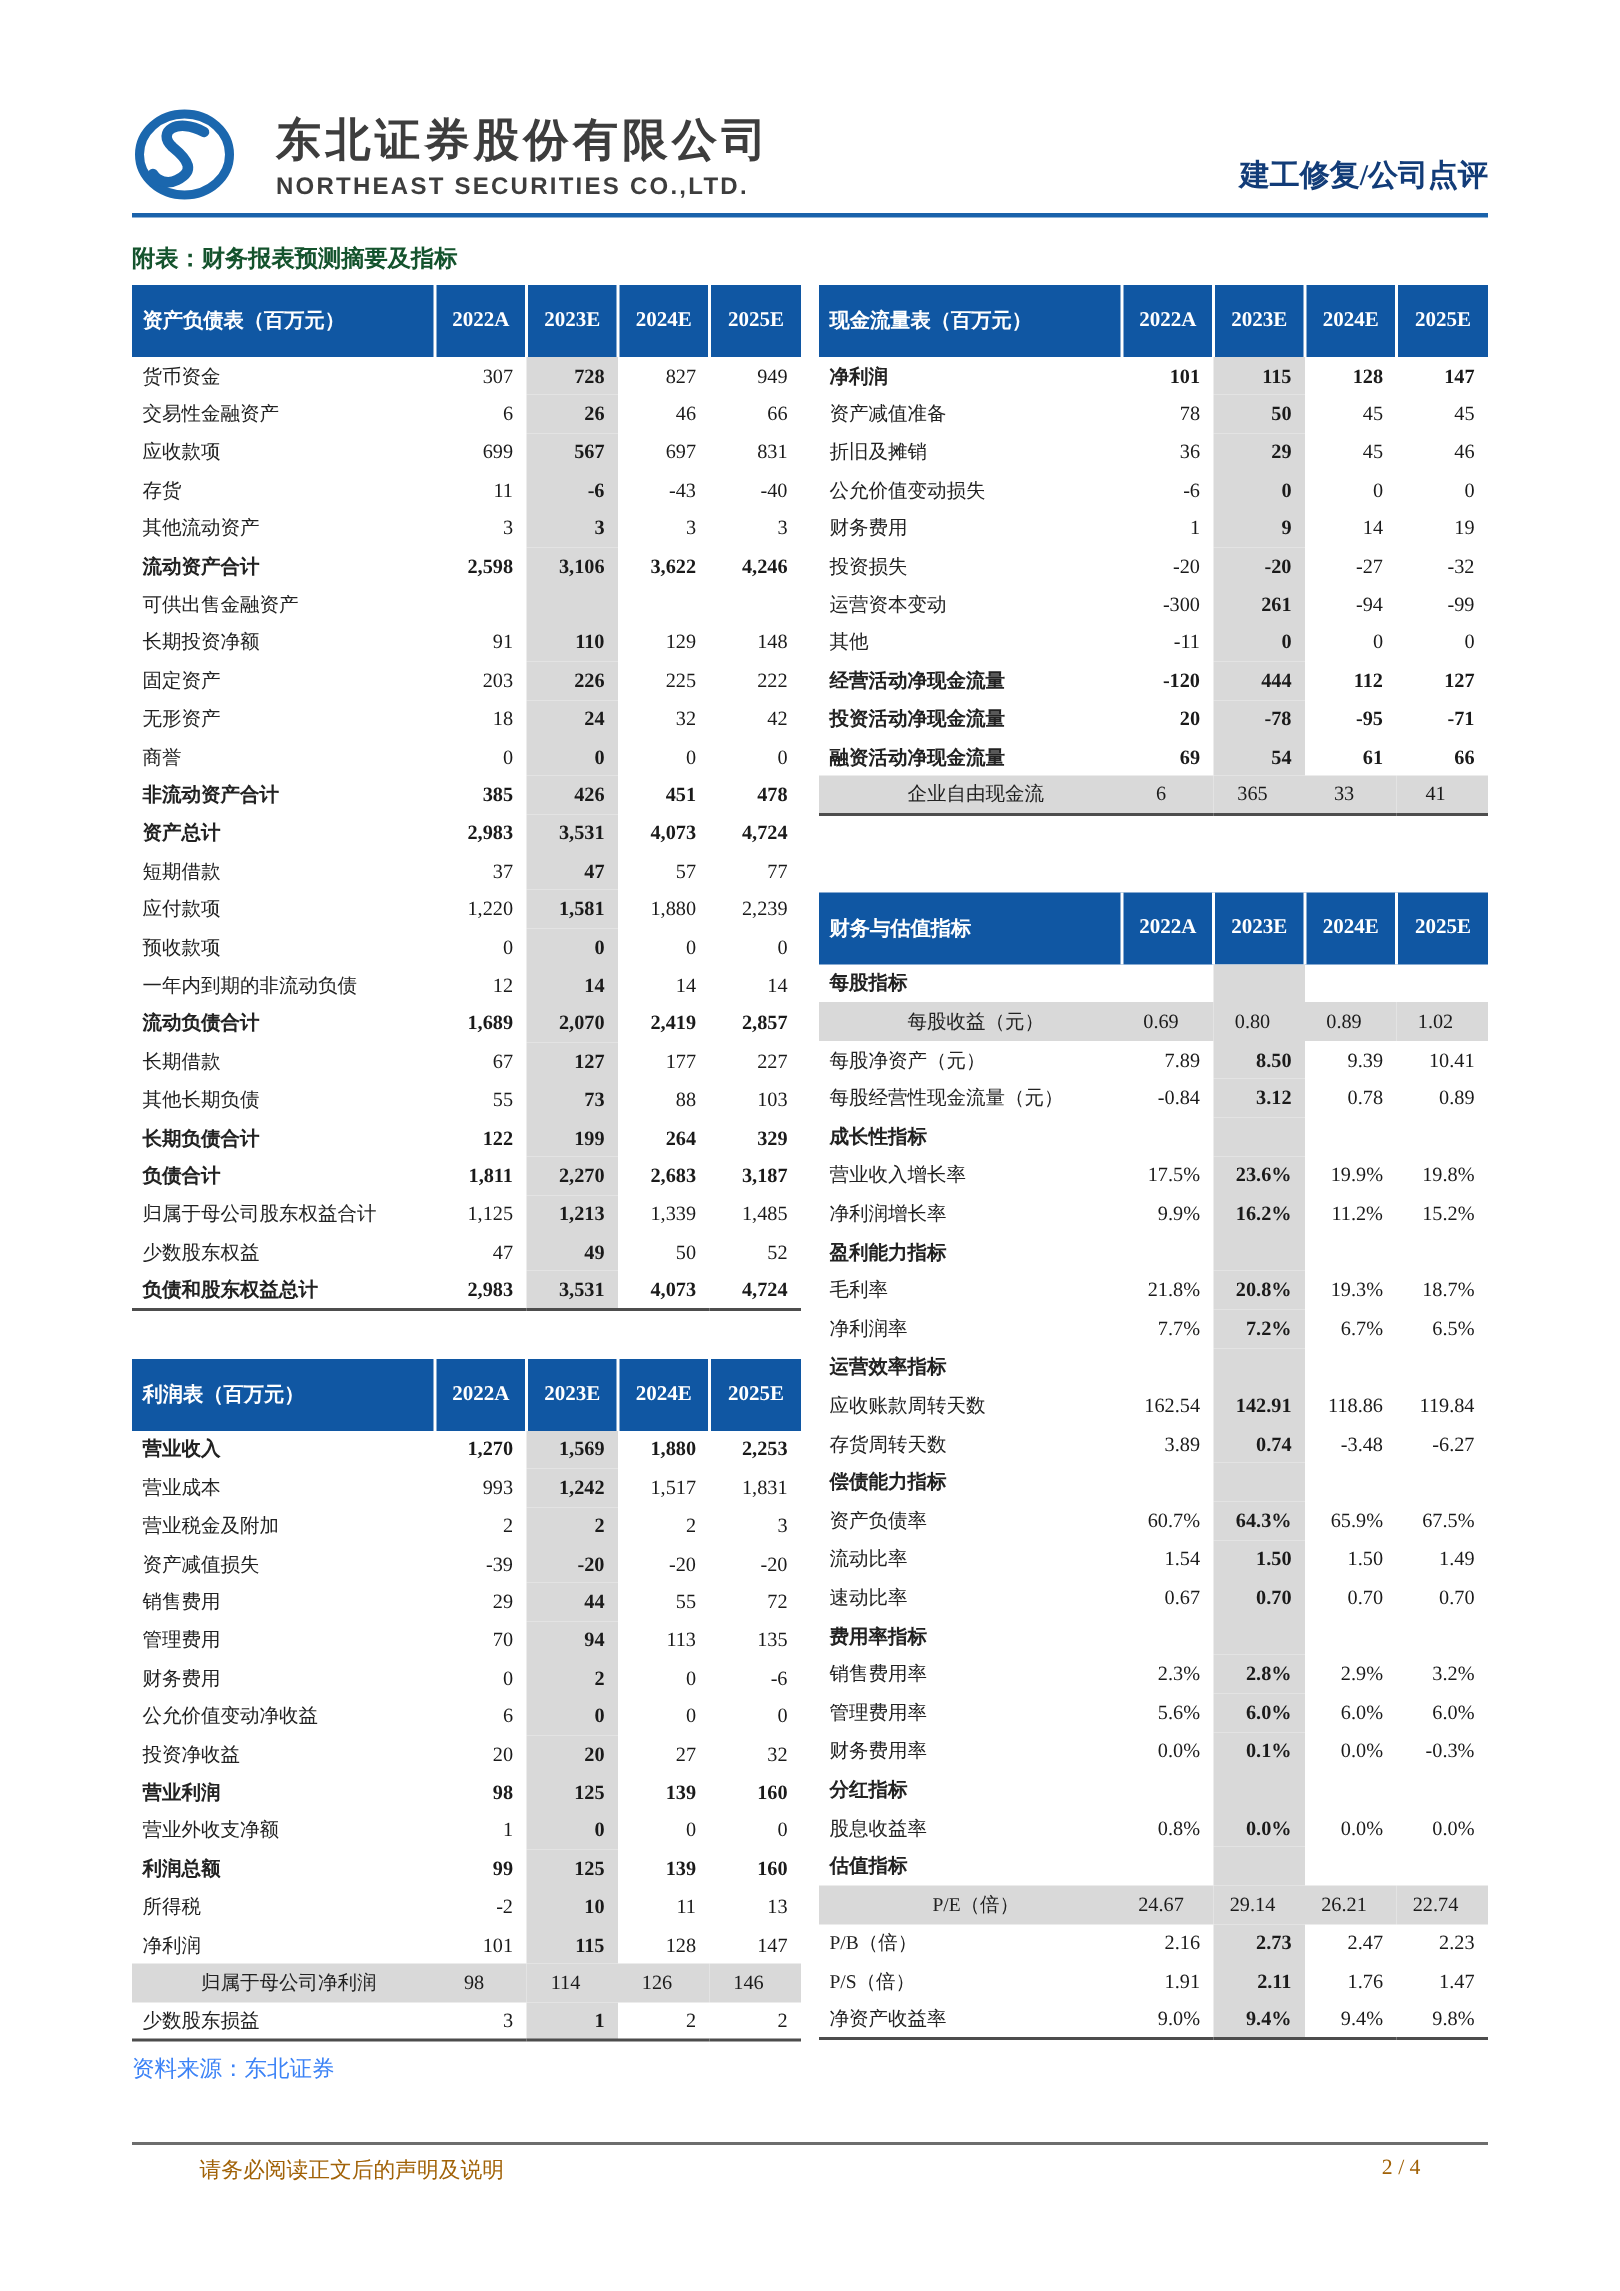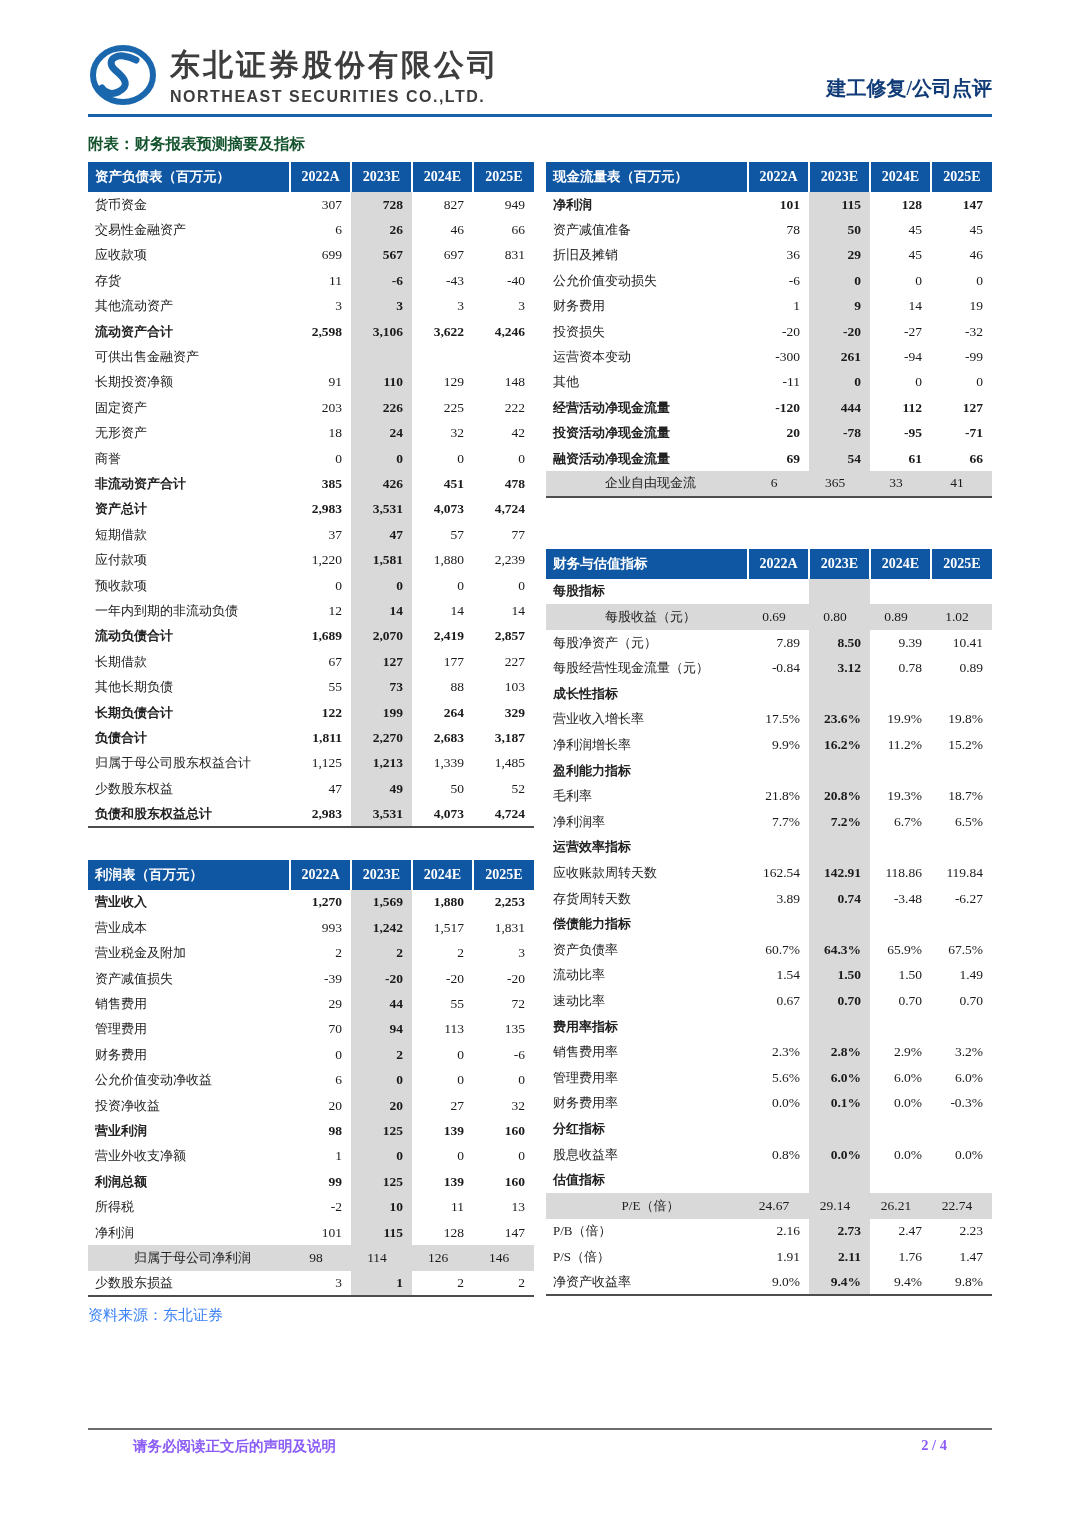--- a/index.html
+++ b/index.html
@@ -7,21 +7,21 @@
   .page {
     position:relative; width:1080px; height:1527px; background:#ffffff;
     font-family:"Liberation Serif","DejaVu Serif",serif; color:#1a1a1a;
     overflow:hidden;
   }
   .content { position:absolute; left:88px; right:88px; top:0; }
 
   
   .hdr { display:flex; align-items:flex-end; justify-content:space-between;
          padding-top:44px; padding-bottom:8px; border-bottom:3px solid #1a62ab; }
-  .brand { display:flex; align-items:flex-end; gap:12px; }
+  .brand { display:flex; align-items:flex-end; gap:26px;margin-top:28px; }
   .logo-svg { width:70px; height:62px; display:block; }
   .brand-text .cn { font-size:30px; font-weight:bold; color:#3d3d3d; letter-spacing:3px;
                     font-family:"Liberation Sans","DejaVu Sans",sans-serif; }
   .brand-text .en { font-size:16px; font-weight:bold; color:#3d3d3d; letter-spacing:1.5px;
                     font-family:"Liberation Sans","DejaVu Sans",sans-serif; margin-top:2px; }
   .report-tag { font-size:20px; font-weight:bold; color:#123c78; padding-bottom:4px; }
 
   
   .sec-title { margin-top:17px; font-size:15.5px; font-weight:bold; color:#14532d; }
 
@@ -29,42 +29,42 @@
   .cols { display:flex; gap:12px; margin-top:7px; }
   .col { width:446px; }
   .gap-l { height:32px; }
   .gap-r { height:51px; }
 
   table.fin-table { width:100%; border-collapse:collapse; table-layout:fixed;
                     border-bottom:2px solid #4d4d4d; }
   table.fin-table col.c-lbl { width:202px; }
   table.fin-table col.c-val { width:61px; }
 
-  .fin-table thead th { background:#1057a3; color:#ffffff; height:30px;
+  .fin-table thead th { background:#1057a3; color:#ffffff; height:48px;
                         font-size:14px; font-weight:bold; vertical-align:middle; }
   .fin-table thead th.t-title { text-align:left; padding-left:7px; font-size:13.5px; }
   .fin-table thead th.t-year  { text-align:center; border-left:2px solid #ffffff; }
 
   .fin-table tbody tr { height:25.4px; }
   .metrics tbody tr   { height:25.6px; }
   .fin-table td { vertical-align:middle; font-size:13.5px; }
   .fin-table td.lbl { text-align:left; padding-left:7px; font-size:13px; color:#222; }
   .fin-table td.val { text-align:right; padding-right:9px; font-family:"Liberation Serif","DejaVu Serif",serif; }
   .fin-table td.col1 { background:#d9d9d9; font-weight:bold; }
   .fin-table tr.bold td { font-weight:bold; }
   .fin-table tr.section td.lbl { font-weight:bold; }
   .fin-table tr.highlight td { background:#d9d9d9; font-weight:normal;text-align:center; }
 
   .source-note { margin-top:9px; font-size:15px; color:#3b82f6; }
 
   
   .footer { position:absolute; left:88px; right:88px; top:1428px;
             border-top:2px solid #6d6d6d; padding:7px 45px 0 45px;
             display:flex; justify-content:space-between; }
-  .footer .disclaimer, .footer .pageno { font-size:14.5px; font-weight:bold; color:#8b5cf6; }
+  .footer .disclaimer, .footer .pageno { font-size:14.5px; font-weight:normal; color:#a16207; }
 </style>
 </head>
 <body>
 
 <div class="page">
   <div class="content">
 
     <div class="hdr">
       <div class="brand">
         <svg class="logo-svg" viewBox="0 0 70 62">

